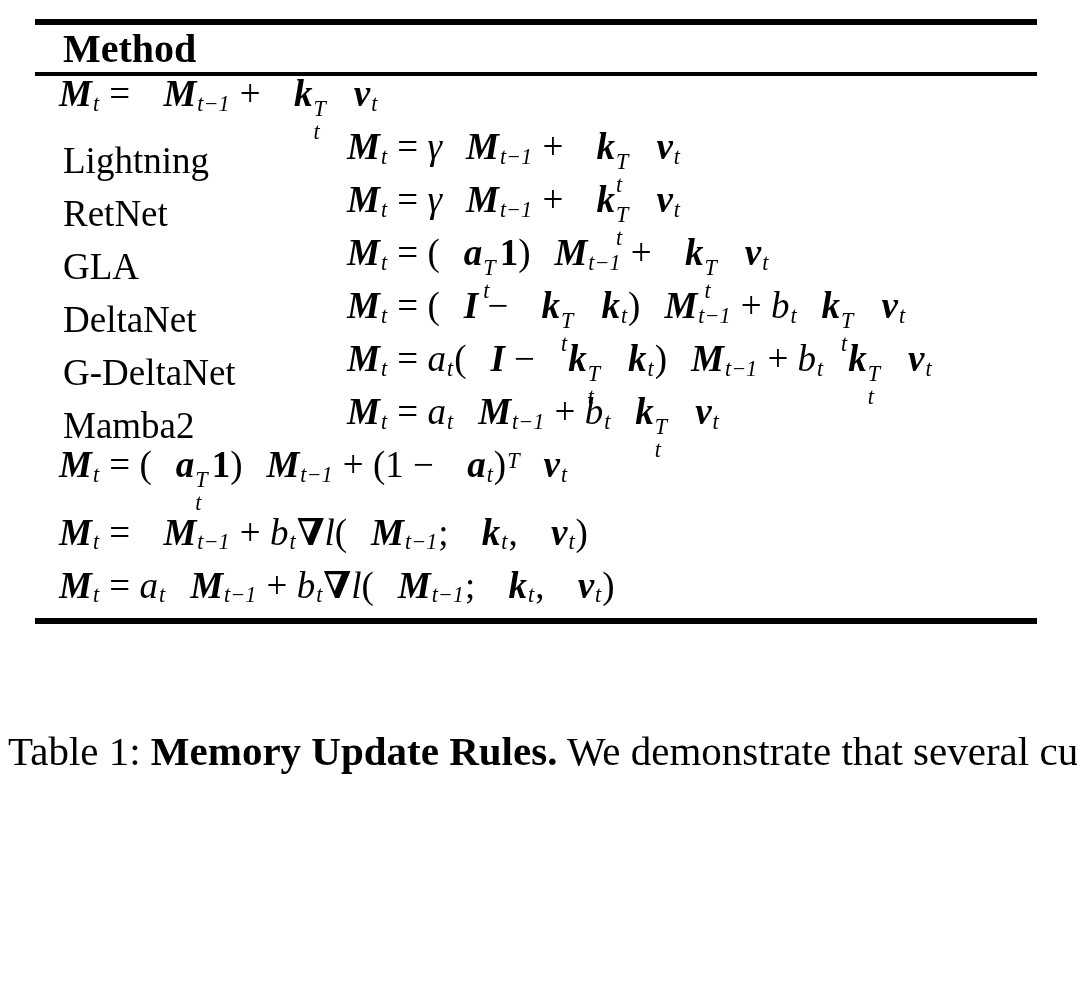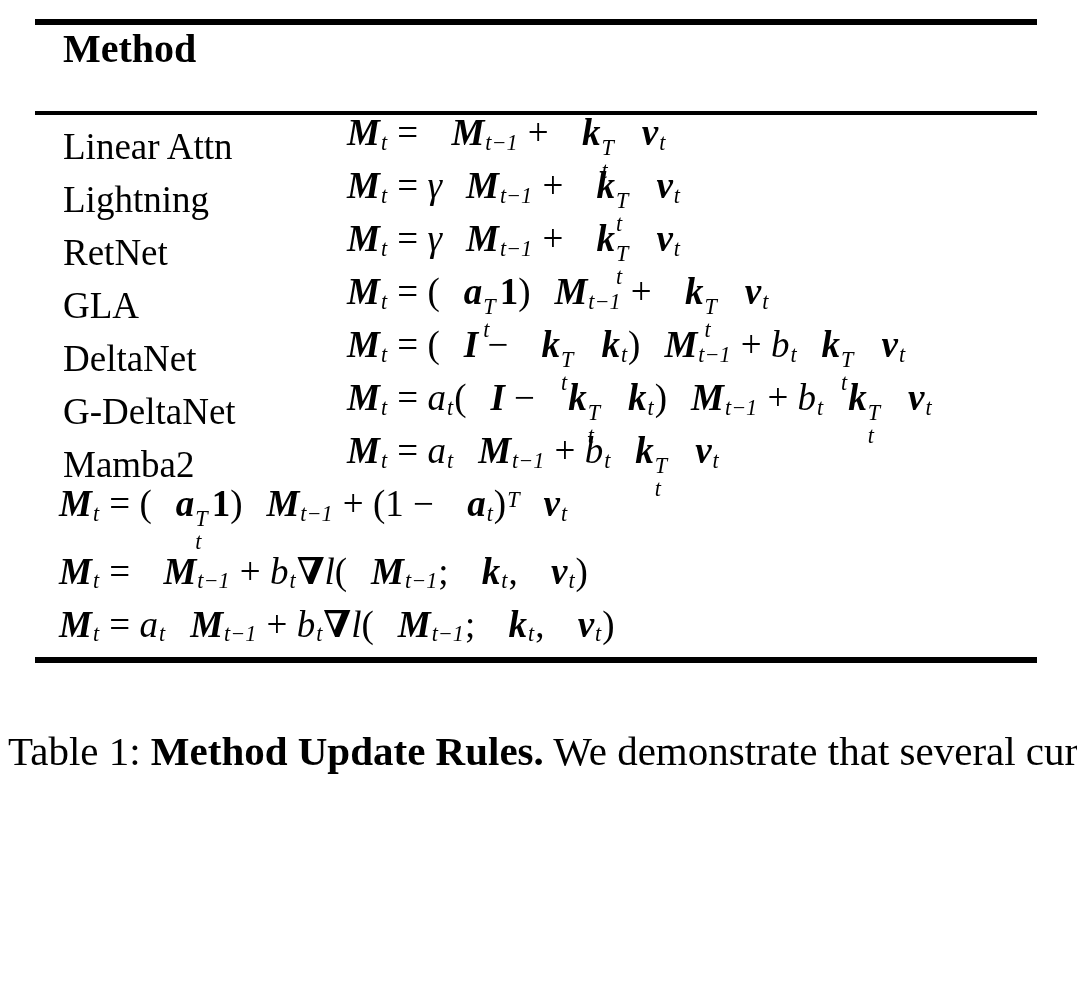--- a/index.html
+++ b/index.html
@@ -20,21 +20,21 @@
     position: absolute;
     left: 35px;
     top: 19px;
     width: 1002px;
   }
   .rule-heavy { height: 6px; background: #000; }
   .rule-light { height: 4px; background: #000; }
   .header-row {
     display: flex;
     align-items: flex-start;
-    height: 86px;
+    height: 47px;
     font-weight: bold;
     font-size: 40px;
   }
   .col-method {
     box-sizing: content-box;
     padding-left: 28px;
     width: 260px;
     flex: 0 0 auto;
   }
   .col-rule { flex: 1 1 auto; white-space: nowrap; }
@@ -93,21 +93,20 @@
     <div class="rule-heavy"></div>
 
     <div class="header-row">
       <div class="col-method">Method</div>
     </div>
 
     <div class="rule-light"></div>
 
     <div class="rows" id="rows">
   <div class="row">
-    <div class="col-method">Linear Attn</div>
     <div class="col-rule"><span class="tk m-bi">M<sub>t</sub></span><span class="tk m-n"> = </span><span class="tk m-bi">M<sub>t−1</sub></span><span class="tk m-n"> + </span><span class="tk m-bi">k<span class="supsub"><span>T</span><span>t</span></span></span><span class="tk m-bi">v<sub>t</sub></span></div>
   </div>
 
   <div class="row">
     <div class="col-method">Lightning</div>
     <div class="col-rule"><span class="tk m-bi">M<sub>t</sub></span><span class="tk m-n"> = </span><span class="tk m-i">γ</span><span class="tk m-bi">M<sub>t−1</sub></span><span class="tk m-n"> + </span><span class="tk m-bi">k<span class="supsub"><span>T</span><span>t</span></span></span><span class="tk m-bi">v<sub>t</sub></span></div>
   </div>
 
   <div class="row">
     <div class="col-method">RetNet</div>
@@ -143,15 +142,15 @@
   </div>
 
   <div class="row">
     <div class="col-rule"><span class="tk m-bi">M<sub>t</sub></span><span class="tk m-n"> = </span><span class="tk m-i">a<sub>t</sub></span><span class="tk m-bi">M<sub>t−1</sub></span><span class="tk m-n"> + </span><span class="tk m-i">b<sub>t</sub></span><span class="tk m-b">∇</span><span class="tk m-i">l</span><span class="tk m-n">(</span><span class="tk m-bi">M<sub>t−1</sub></span><span class="tk m-n">; </span><span class="tk m-bi">k<sub>t</sub></span><span class="tk m-n">, </span><span class="tk m-bi">v<sub>t</sub></span><span class="tk m-n">)</span></div>
   </div>
 </div>
 
     <div class="rule-heavy"></div>
   </div>
 
-  <p class="caption"><span class="tk m-n">Table 1: </span><span class="tk m-b">Method Update Rules.</span><span class="tk m-n"> We demonstrate that several current linear sequence models can be viewed as recurrent models in terms of memory updates, where </span></p>
+  <p class="caption"><span class="tk m-n">Table 1: </span><span class="tk m-b">Memory Update Rules.</span><span class="tk m-n"> We demonstrate that several current linear sequence models can be viewed as recurrent models in terms of memory updates, where </span></p>
 
 </div>
 
 </body></html>

